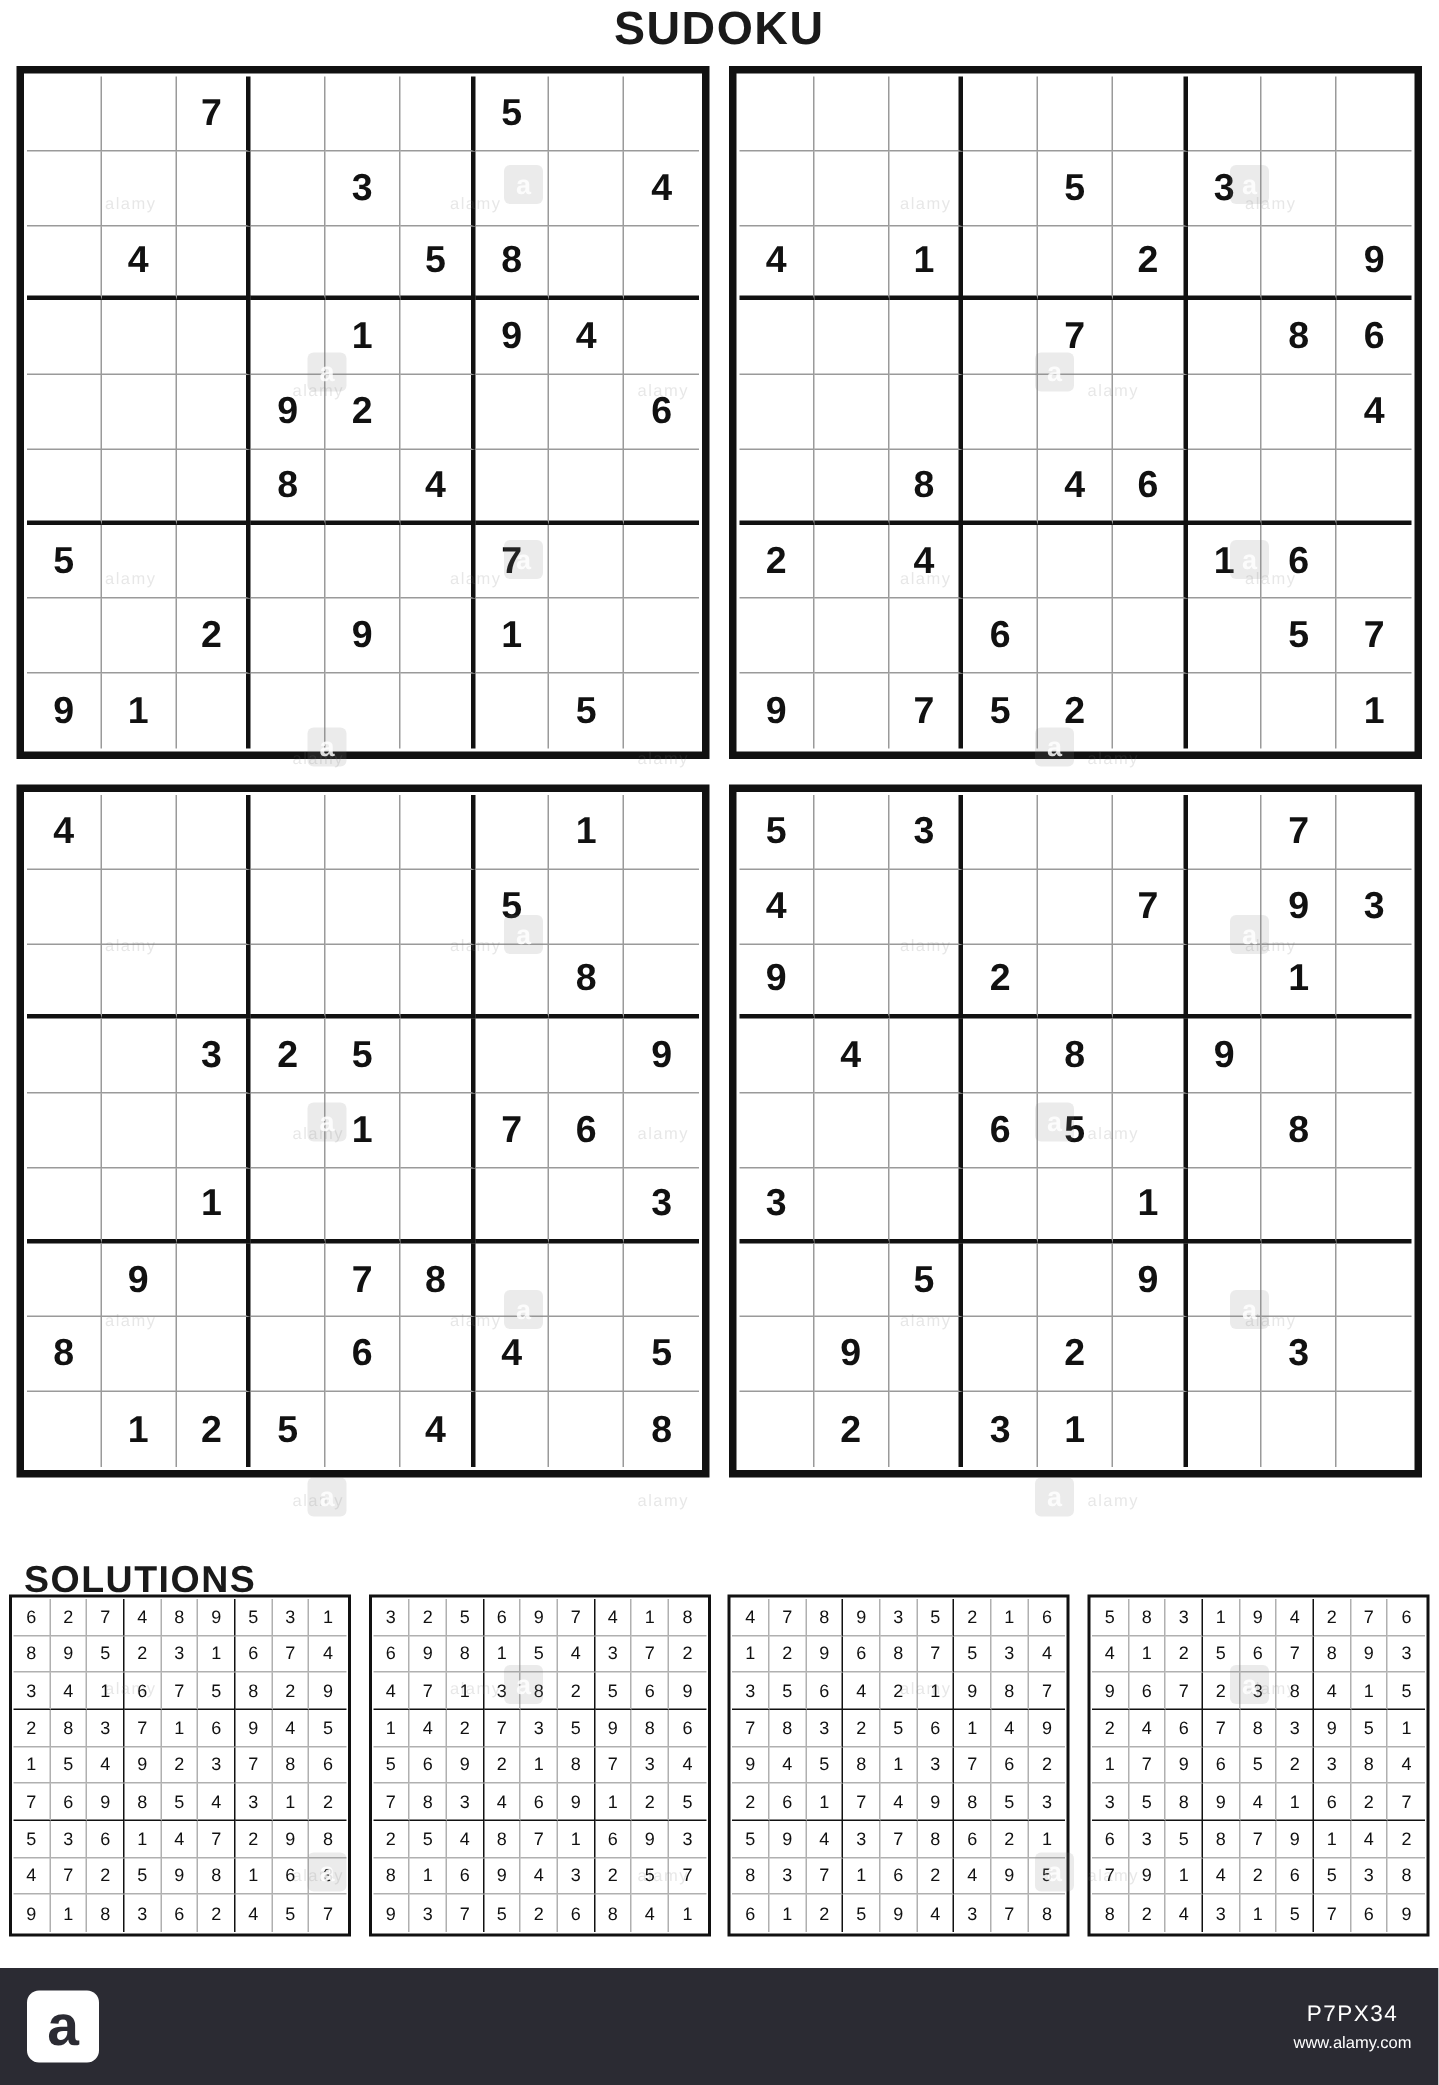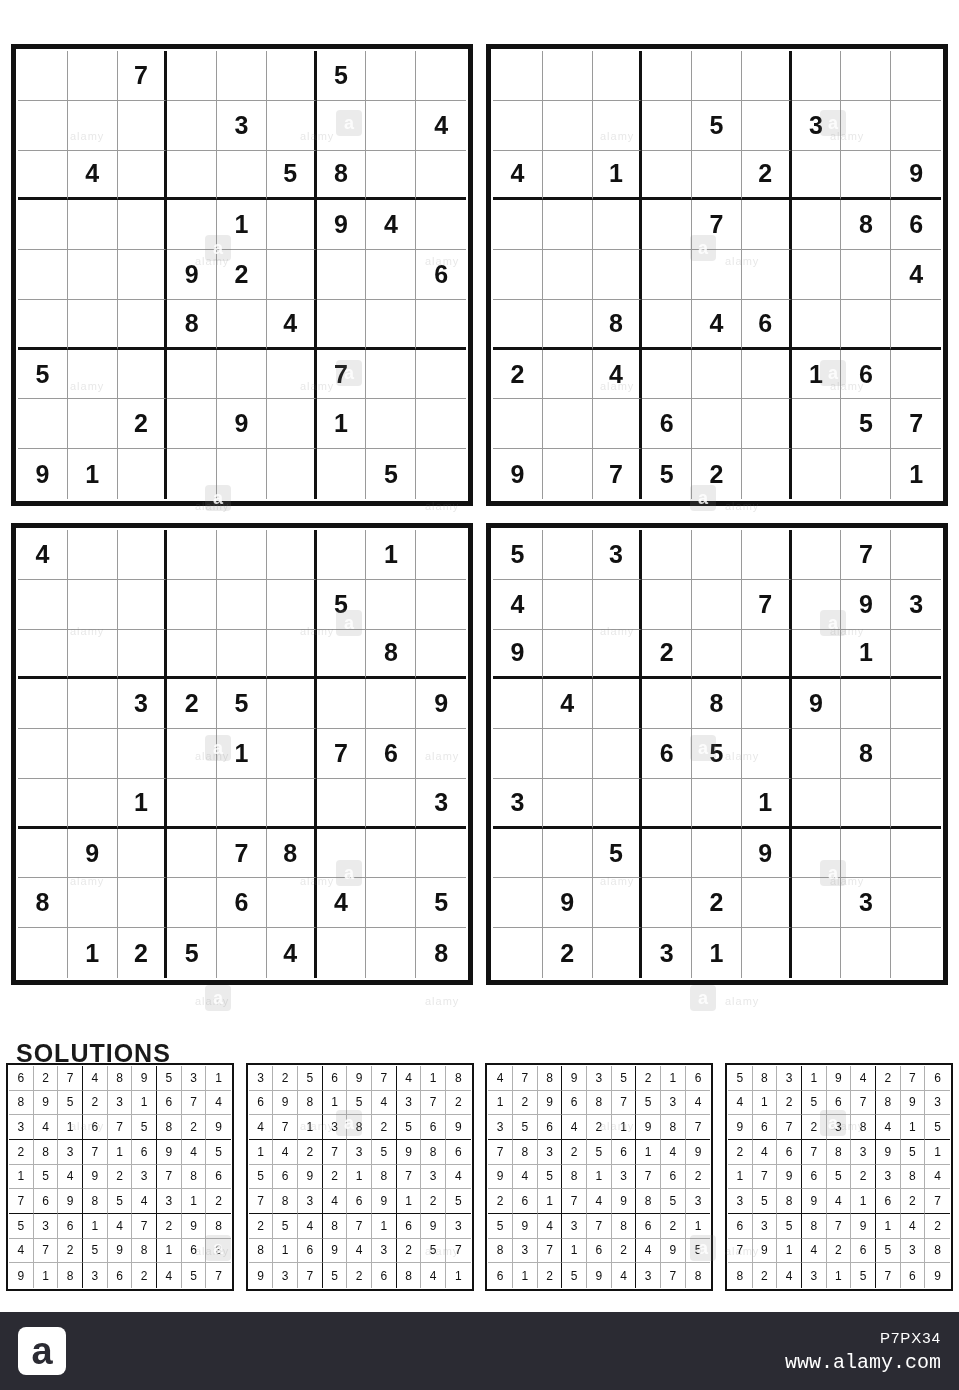--- a/index.html
+++ b/index.html
@@ -187,38 +187,38 @@
     line-height: 1;
   }
   .footer-text {
     color: #fff;
     font-size: 36px;
     margin-left: 16px;
     letter-spacing: 0px;
   }
   .footer-right {
     margin-left: auto;
-    text-align: right;
+    text-align: center;
     color: #fff;
   }
   .footer-id {
     font-size: 15px;
     letter-spacing: 1px;
   }
   .footer-url {
-    font-size: 20px;
+    font-size: 11px;
     margin-top: 5px;
-    font-family: Liberation Mono, monospace;
   }
 </style>
 </head>
 <body>
 
 <div class="page">
 
+  <h1 class="title">SUDOKU</h1>
 
   <div class="puzzles">
     <div class="puzzle-row">
       <div class="puzzle" id="puzzle-0">
           <div class="cell c1 r1"></div>
           <div class="cell c2 r1"></div>
           <div class="cell c3 r1">7</div>
           <div class="cell c4 r1"></div>
           <div class="cell c5 r1"></div>
           <div class="cell c6 r1"></div>

